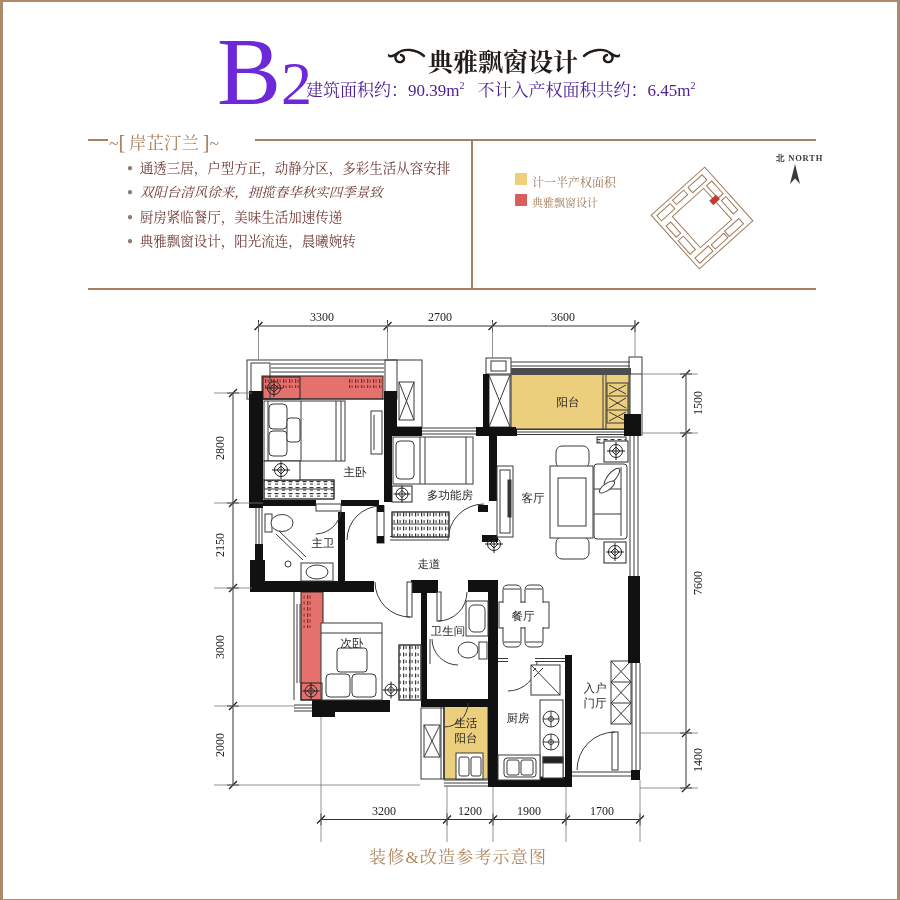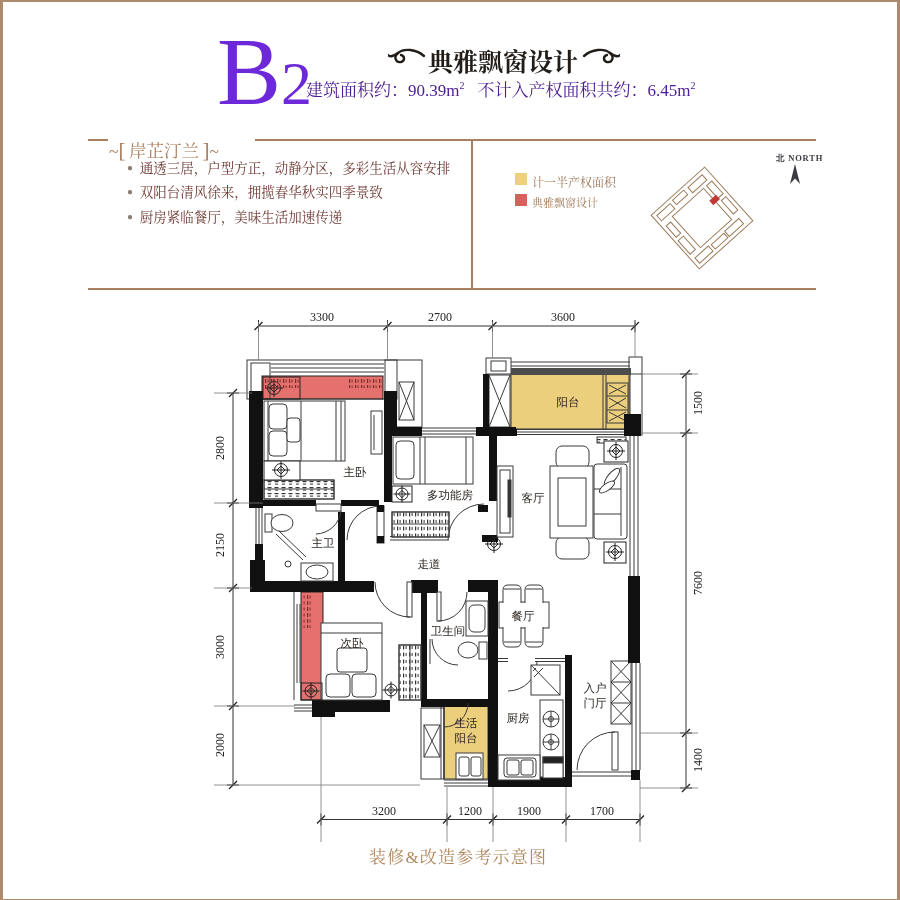--- a/index.html
+++ b/index.html
@@ -27,26 +27,27 @@
 </svg>
 <div class="abs" style="left:428px;top:42px;white-space:nowrap;color:#211c18;font-size:25px;font-weight:bold;letter-spacing:0;">典雅飘窗设计</div>
 
 <div class="abs" style="left:306px;top:76px;white-space:nowrap;color:#4c1d95;font-size:17px;">建筑面积约：90.39m<sup style="font-size:10px;">2</sup><span style="display:inline-block;width:13px;"></span>不计入产权面积共约：6.45m<sup style="font-size:10px;">2</sup></div>
 
 <div class="abs" style="left:88px;top:139px;width:20px;height:1.6px;background:#a97f60;"></div>
 <div class="abs" style="left:255px;top:139px;width:561px;height:1.6px;background:#a97f60;"></div>
 <div class="abs" style="left:88px;top:288px;width:728px;height:1.6px;background:#a97f60;"></div>
 <div class="abs" style="left:471px;top:140px;width:1.6px;height:149px;background:#a97f60;"></div>
 
-<div class="abs" style="left:109px;top:129px;white-space:nowrap;color:#a87c5c;font-size:17.5px;letter-spacing:0;margin-top:8px;"><span style="font-family:'Liberation Serif',serif;">~</span><span style="font-size:21px;">[</span> 岸芷汀兰 <span style="font-size:21px;">]</span><span style="font-family:'Liberation Serif',serif;">~</span></div>
+<div class="abs" style="left:109px;top:129px;white-space:nowrap;color:#a87c5c;font-size:17.5px;letter-spacing:0;"><span style="font-family:'Liberation Serif',serif;">~</span><span style="font-size:21px;">[</span> 岸芷汀兰 <span style="font-size:21px;">]</span><span style="font-family:'Liberation Serif',serif;">~</span></div>
 
 <div class="abs" style="left:127px;top:157px;white-space:nowrap;color:#6f3b36;font-size:13.5px;">
   <div style="height:24.4px;"><span style="color:#8a7e74;font-size:10px;vertical-align:2px;">●</span>&nbsp;&nbsp;通透三居，户型方正，动静分区，多彩生活从容安排</div>
-  <div style="height:24.4px;"><span style="color:#8a7e74;font-size:10px;vertical-align:2px;">●</span>&nbsp;&nbsp;双阳台清风徐来，拥揽春华秋实四季景致</div>
+  <div style="height:24.4px;font-style:italic;"><span style="color:#8a7e74;font-size:10px;vertical-align:2px;">●</span>&nbsp;&nbsp;双阳台清风徐来，拥揽春华秋实四季景致</div>
   <div style="height:24.4px;"><span style="color:#8a7e74;font-size:10px;vertical-align:2px;">●</span>&nbsp;&nbsp;厨房紧临餐厅，美味生活加速传递</div>
+  <div style="height:24.4px;"><span style="color:#8a7e74;font-size:10px;vertical-align:2px;">●</span>&nbsp;&nbsp;典雅飘窗设计，阳光流连，晨曦婉转</div>
 </div>
 
 <div class="abs" style="left:515px;top:173px;width:12px;height:12px;background:#edd079;"></div>
 <div class="abs" style="left:532px;top:172.5px;color:#9f7a58;font-size:12px;">计一半产权面积</div>
 
 <div class="abs" style="left:515px;top:194px;width:12px;height:12px;background:#d95f5c;"></div>
 <div class="abs" style="left:532px;top:194px;color:#9f7a58;font-size:11px;">典雅飘窗设计</div>
 
 <div class="abs" style="left:369px;top:843px;white-space:nowrap;color:#b0885f;font-size:17px;letter-spacing:1.2px;">装修&amp;改造参考示意图</div>
 

